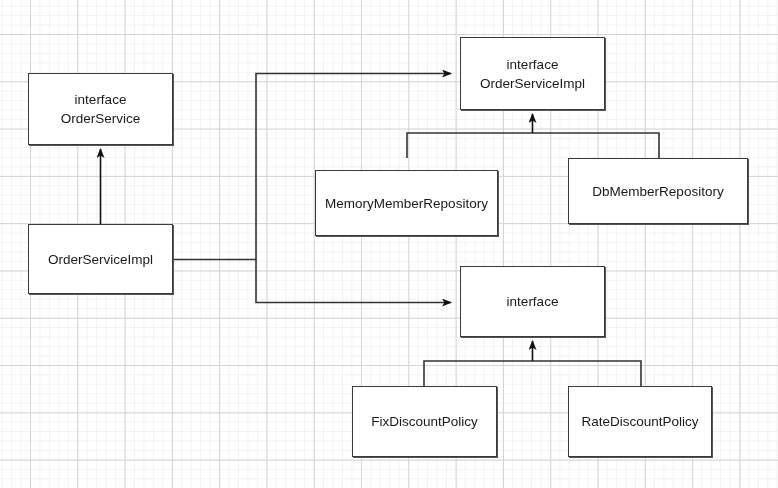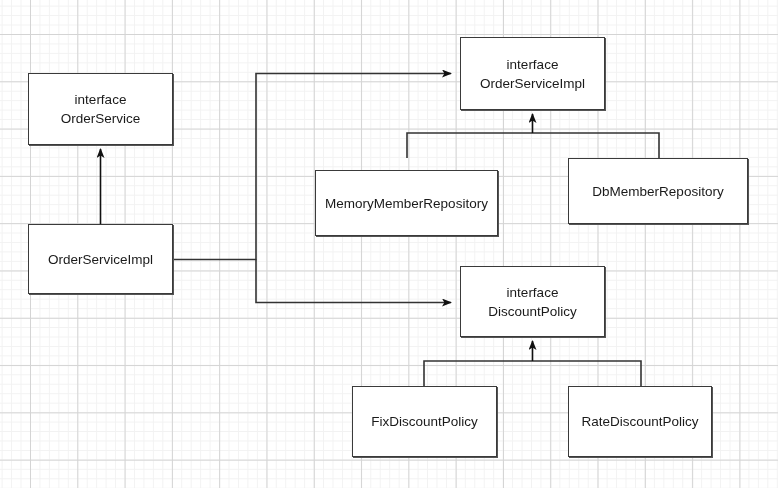--- a/index.html
+++ b/index.html
@@ -122,21 +122,20 @@
   <div class="node" style="left:315px; top:170px; width:183px; height:66px;">
     <span class="cname">MemoryMemberRepository</span>
   </div>
 
   <div class="node" style="left:568px; top:158px; width:180px; height:66px;">
     <span class="cname">DbMemberRepository</span>
   </div>
 
   <div class="node" style="left:460px; top:266px; width:145px; height:71px;">
     <span class="stereo">interface</span>
-    <span class="cname">DiscountPolicy</span>
   </div>
 
   <div class="node" style="left:568px; top:386px; width:144px; height:71px;">
     <span class="cname">RateDiscountPolicy</span>
   </div>
 
   <div class="node" style="left:352px; top:386px; width:145px; height:71px;">
     <span class="cname">FixDiscountPolicy</span>
   </div>
 

